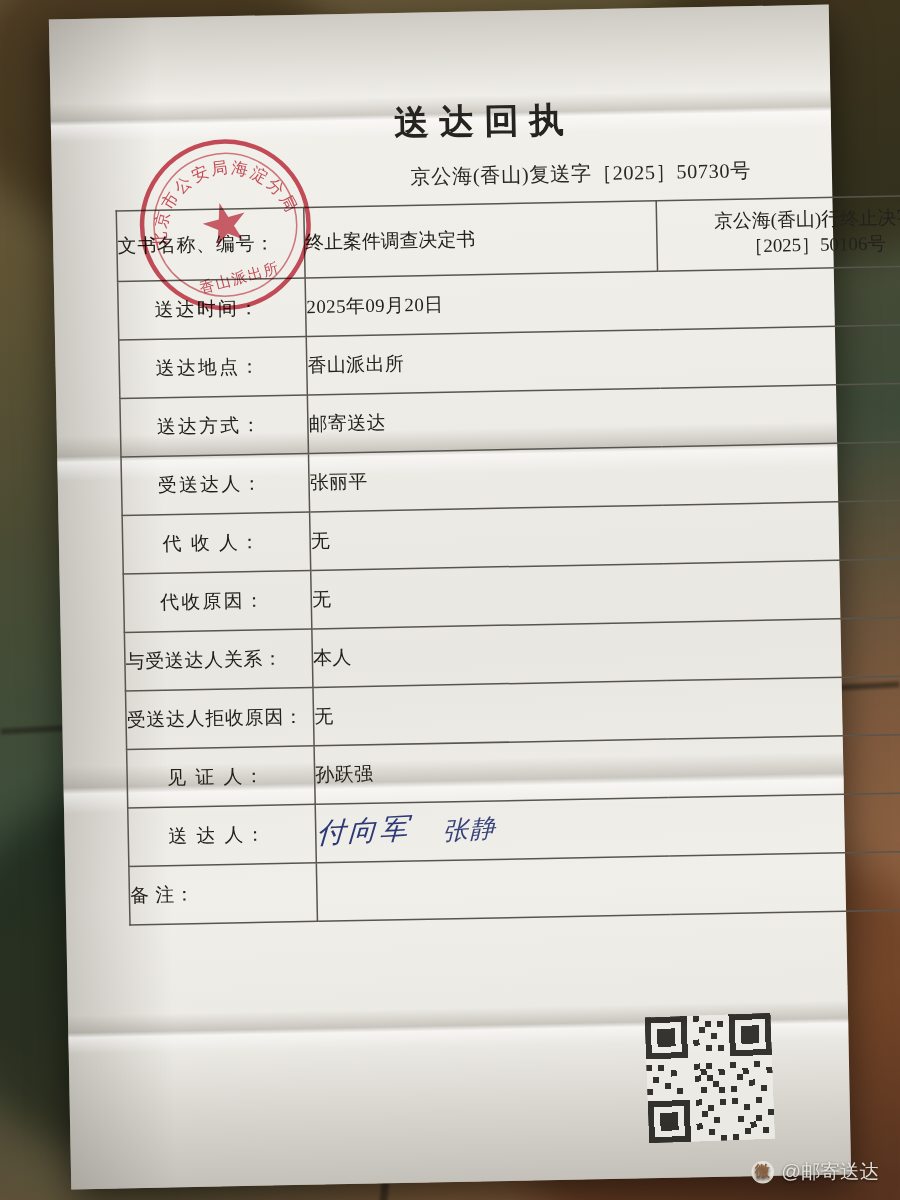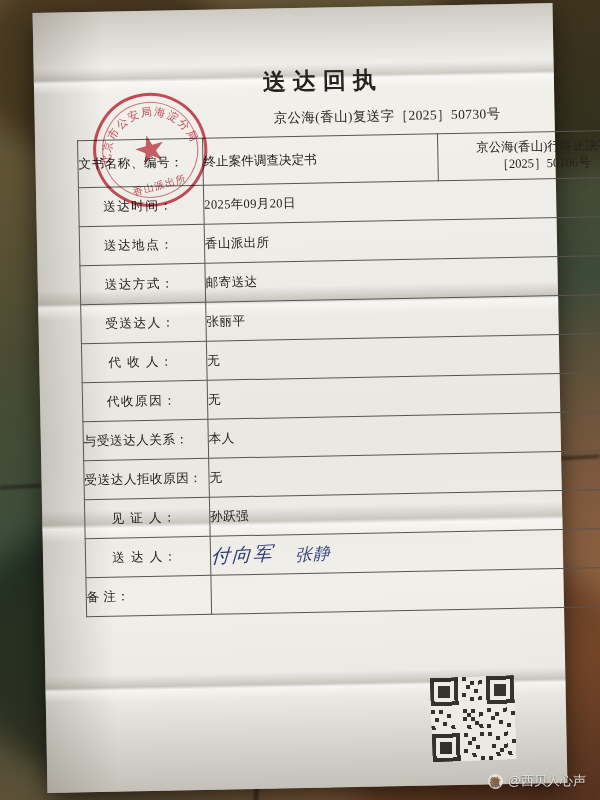--- a/index.html
+++ b/index.html
@@ -441,16 +441,16 @@
           <rect x="16" y="19" width="1" height="1"></rect>
             <rect x="18" y="17" width="1" height="1"></rect>
         </g>
       </svg>
     </div>
 
   </div>
 
   <div class="watermark">
     <span class="wb-logo">微</span>
-    <span>@西贝人心声</span>
+    <span>@邮寄送达</span>
   </div>
 
 </div>
 
 </body></html>

